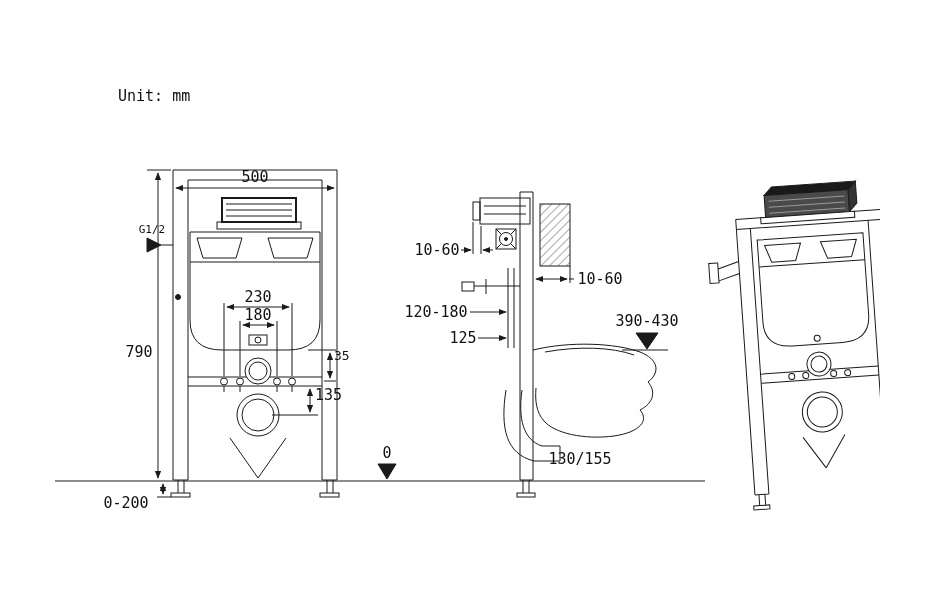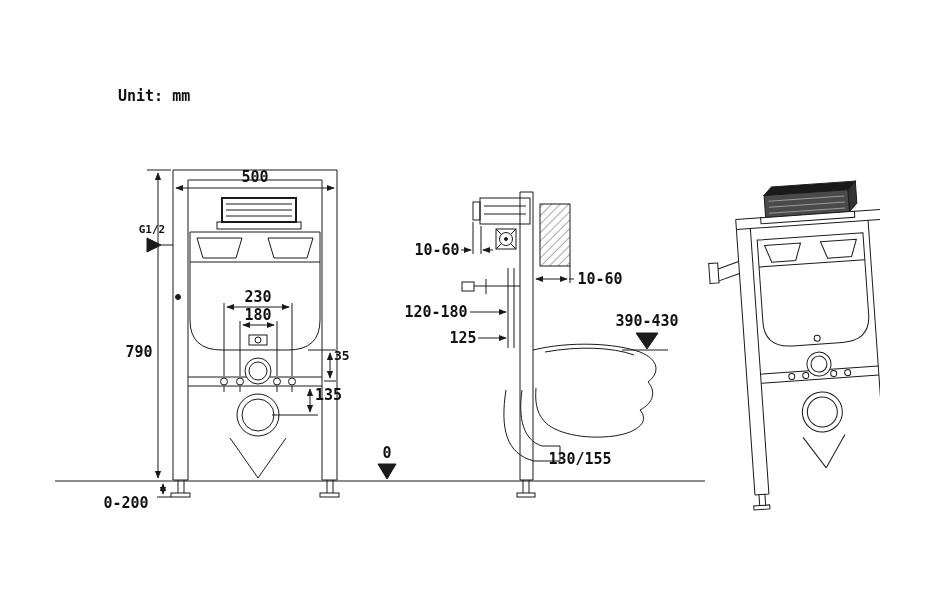--- a/index.html
+++ b/index.html
@@ -3,21 +3,20 @@
 <meta charset="utf-8">
 <style>
   html, body { margin: 0; padding: 0; background: #ffffff; }
   .canvas {
     position: relative;
     width: 880px;
     height: 610px;
     background: #ffffff;
     overflow: hidden;
     font-family: "DejaVu Sans Mono", monospace;
-    font-weight: bold;
   }
   svg text {
     font-family: "DejaVu Sans Mono", monospace;
     fill: #111111;
     font-size: 15px;
   }
   svg text.small { font-size: 11px; }
   svg text.mid { font-size: 13px; }
 </style>
 </head>

